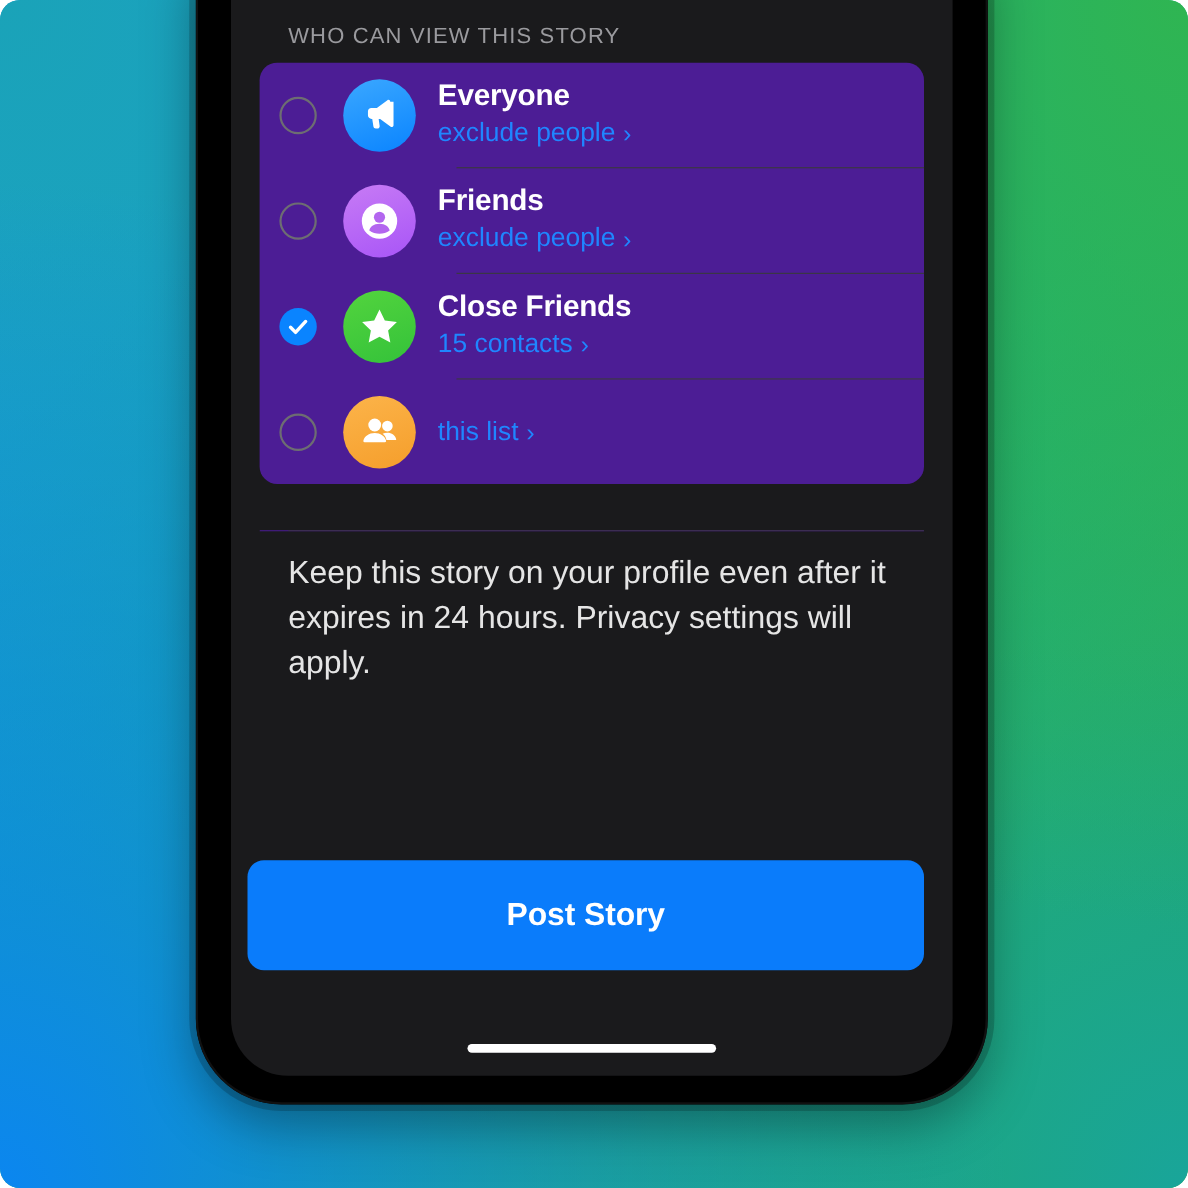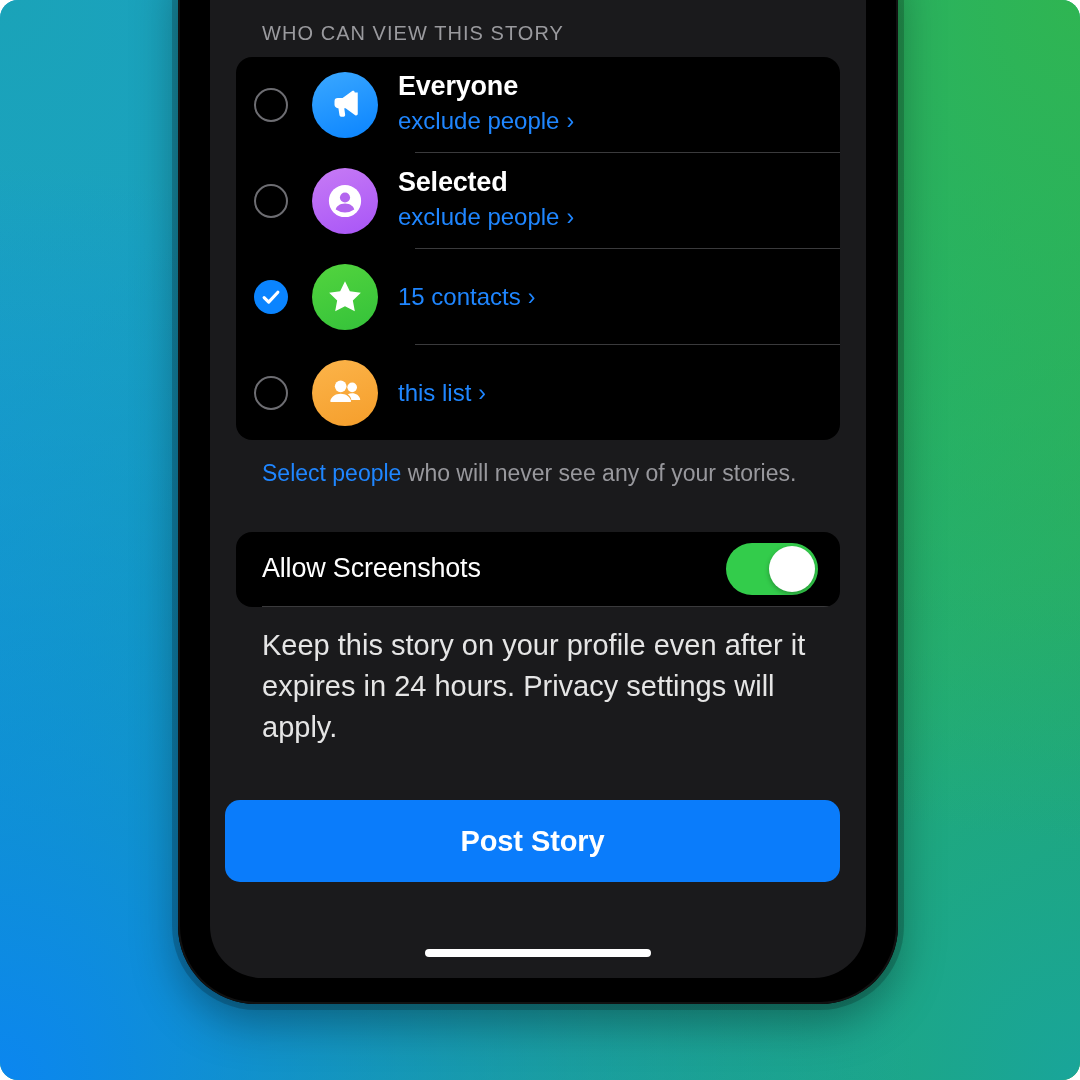--- a/index.html
+++ b/index.html
@@ -48,21 +48,21 @@
   }
 
   
   .section-label {
     color:#9a9a9e; font-size:20px; letter-spacing:1.05px;
     padding:62px 0 12px 26px; text-transform:uppercase; font-weight:400;
   }
 
   
   .card {
-    background:#000000; border-radius:16px; overflow:hidden;
+    background:#4c1d95; border-radius:16px; overflow:hidden;
   }
 
   .audience-row {
     display:flex; align-items:center; height:95px; padding:0 0 0 18px; position:relative;
   }
   .radio {
     width:34px; height:34px; border-radius:50%;
     border:2.5px solid #6d6d72; flex:0 0 auto; margin-right:24px;
   }
   .radio.checked {
@@ -119,21 +119,21 @@
   .toggle-divider { height:1px; background:#3a3a3c; margin:0 0 0 26px; }
 
   .toggle-foot {
     font-size:29px; color:#e5e5e5; line-height:1.42;
     padding:18px 6px 0 26px;
   }
 
   
   .post-btn {
     position:absolute; left:15px; right:26px; bottom:96px;
-    height:82px; border-radius:15px; background:#0a7cfb;
+    height:100px; border-radius:15px; background:#0a7cfb;
     display:flex; align-items:center; justify-content:center;
     color:#fff; font-size:29px; font-weight:700; letter-spacing:-.1px;
     border:none; cursor:pointer; font-family:inherit;
   }
 
   #home-indicator {
     position:absolute; left:50%; transform:translateX(-50%);
     bottom:21px; width:226px; height:8px; border-radius:4px; background:#fff;
   }
 </style>
@@ -174,21 +174,21 @@
           <div class="audience-row">
             <div class="radio"></div>
             <div class="avatar av-purple">
               <svg viewBox="0 0 24 24" width="42" height="42">
                 <circle cx="12" cy="12" r="9.2" fill="#fff"></circle>
                 <circle cx="12" cy="10" r="2.9" fill="#b366ef"></circle>
                 <path d="M12 13.4c-3 0-5 1.7-5.3 3.5a9.2 9.2 0 0 0 10.6 0c-.3-1.8-2.3-3.5-5.3-3.5z" fill="#b366ef"></path>
               </svg>
             </div>
             <div class="row-text">
-              <div class="row-title">Selected</div>
+              <div class="row-title">Friends</div>
               <div class="row-sub">
                 <span>exclude people</span>
                 <span class="chev">›</span>
               </div>
             </div>
           </div>
 
           <div class="divider"></div>
 
           <div class="audience-row">
@@ -196,20 +196,21 @@
               <svg viewBox="0 0 24 24" fill="none" stroke="#fff" stroke-width="3.4" stroke-linecap="round" stroke-linejoin="round">
                 <path d="M4.5 12.6l5 5L19.5 6.8"></path>
               </svg>
             </div>
             <div class="avatar av-green">
               <svg viewBox="0 0 24 24" width="40" height="40" fill="#fff">
                 <path d="M12 2.6l2.9 6 6.6.9-4.8 4.6 1.2 6.5-5.9-3.1-5.9 3.1 1.2-6.5L2.5 9.5l6.6-.9z"></path>
               </svg>
             </div>
             <div class="row-text">
+              <div class="row-title">Close Friends</div>
               <div class="row-sub">
                 <span>15 contacts</span>
                 <span class="chev">›</span>
               </div>
             </div>
           </div>
 
           <div class="divider"></div>
 
           <div class="audience-row">
@@ -225,31 +226,22 @@
             <div class="row-text">
               <div class="row-sub">
                 <span>this list</span>
                 <span class="chev">›</span>
               </div>
             </div>
           </div>
 
         </div>
 
-        <div class="footnote">
-          <span class="lnk">Select people</span><span> who will never see any of your stories.</span>
-        </div>
 
         <div class="card toggle-card">
-          <div class="toggle-row">
-            <span class="toggle-label">Allow Screenshots</span>
-            <span class="switch">
-              <span class="knob"></span>
-            </span>
-          </div>
           <div class="toggle-divider"></div>
         </div>
 
         <div class="toggle-foot">Keep this story on your profile even after it expires in 24 hours. Privacy settings will apply.</div>
 
       </div>
 
       <button class="post-btn">Post Story</button>
 
       <div id="home-indicator"></div>

